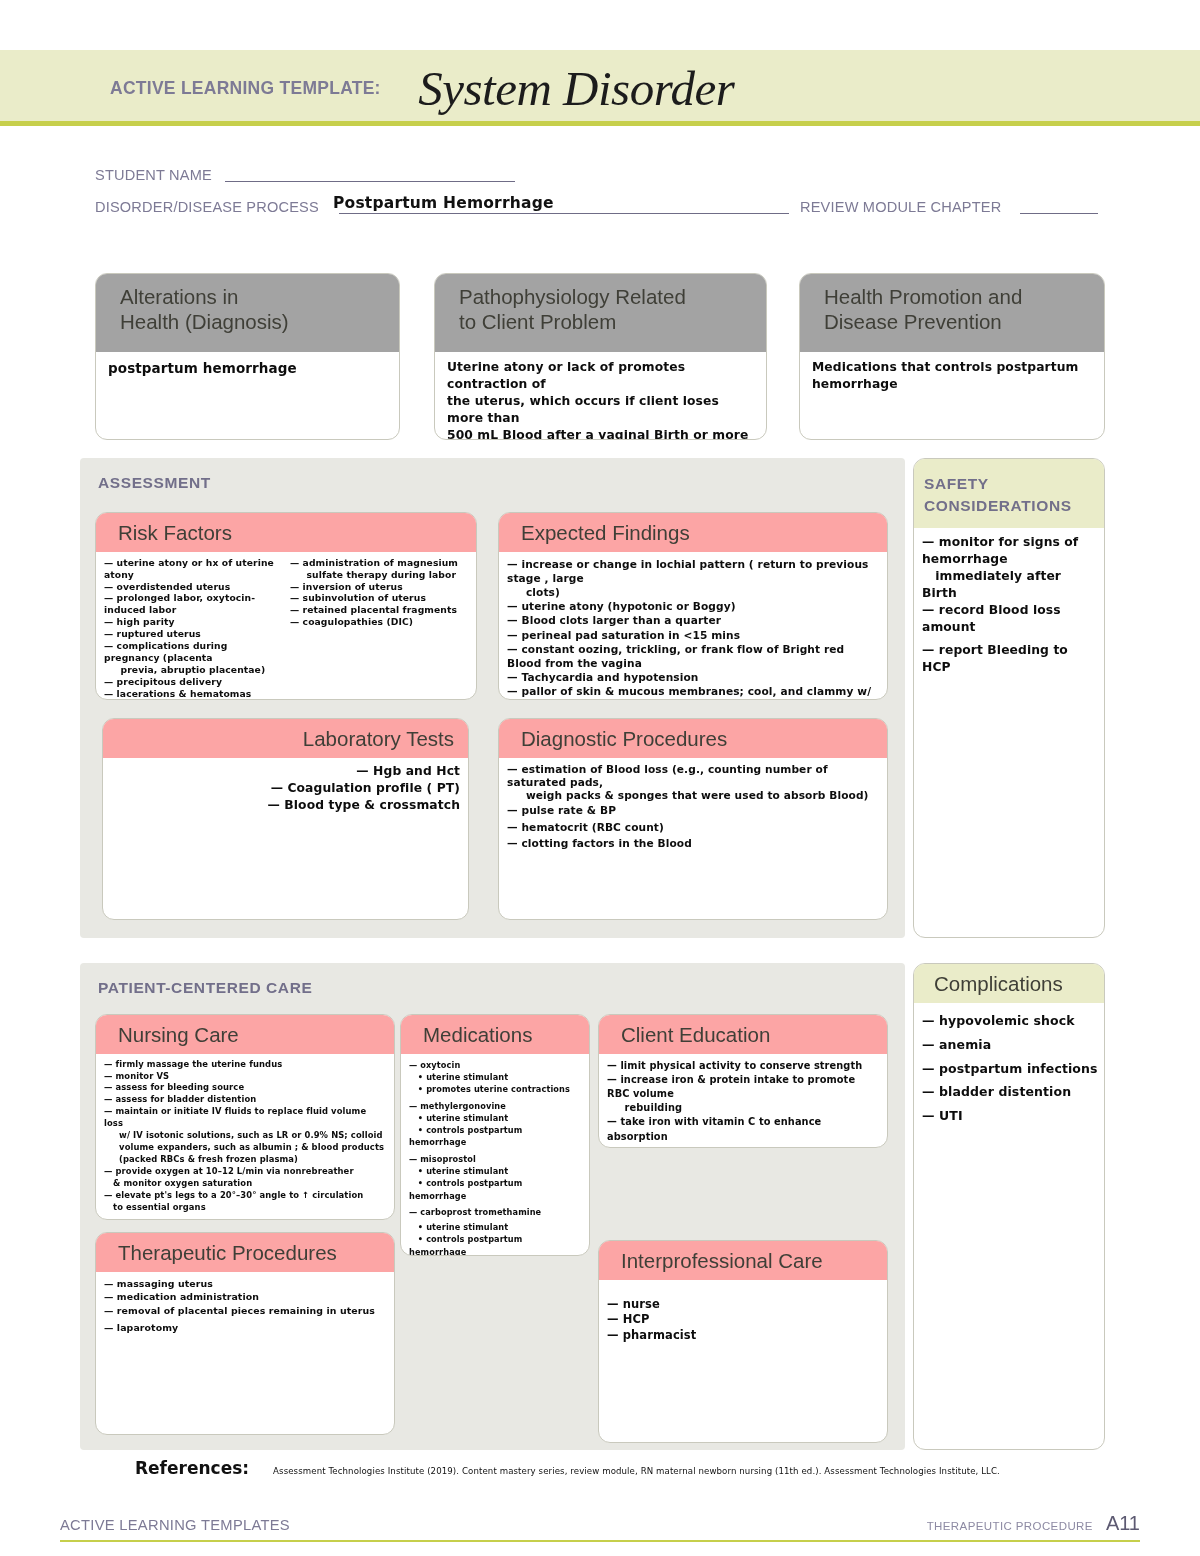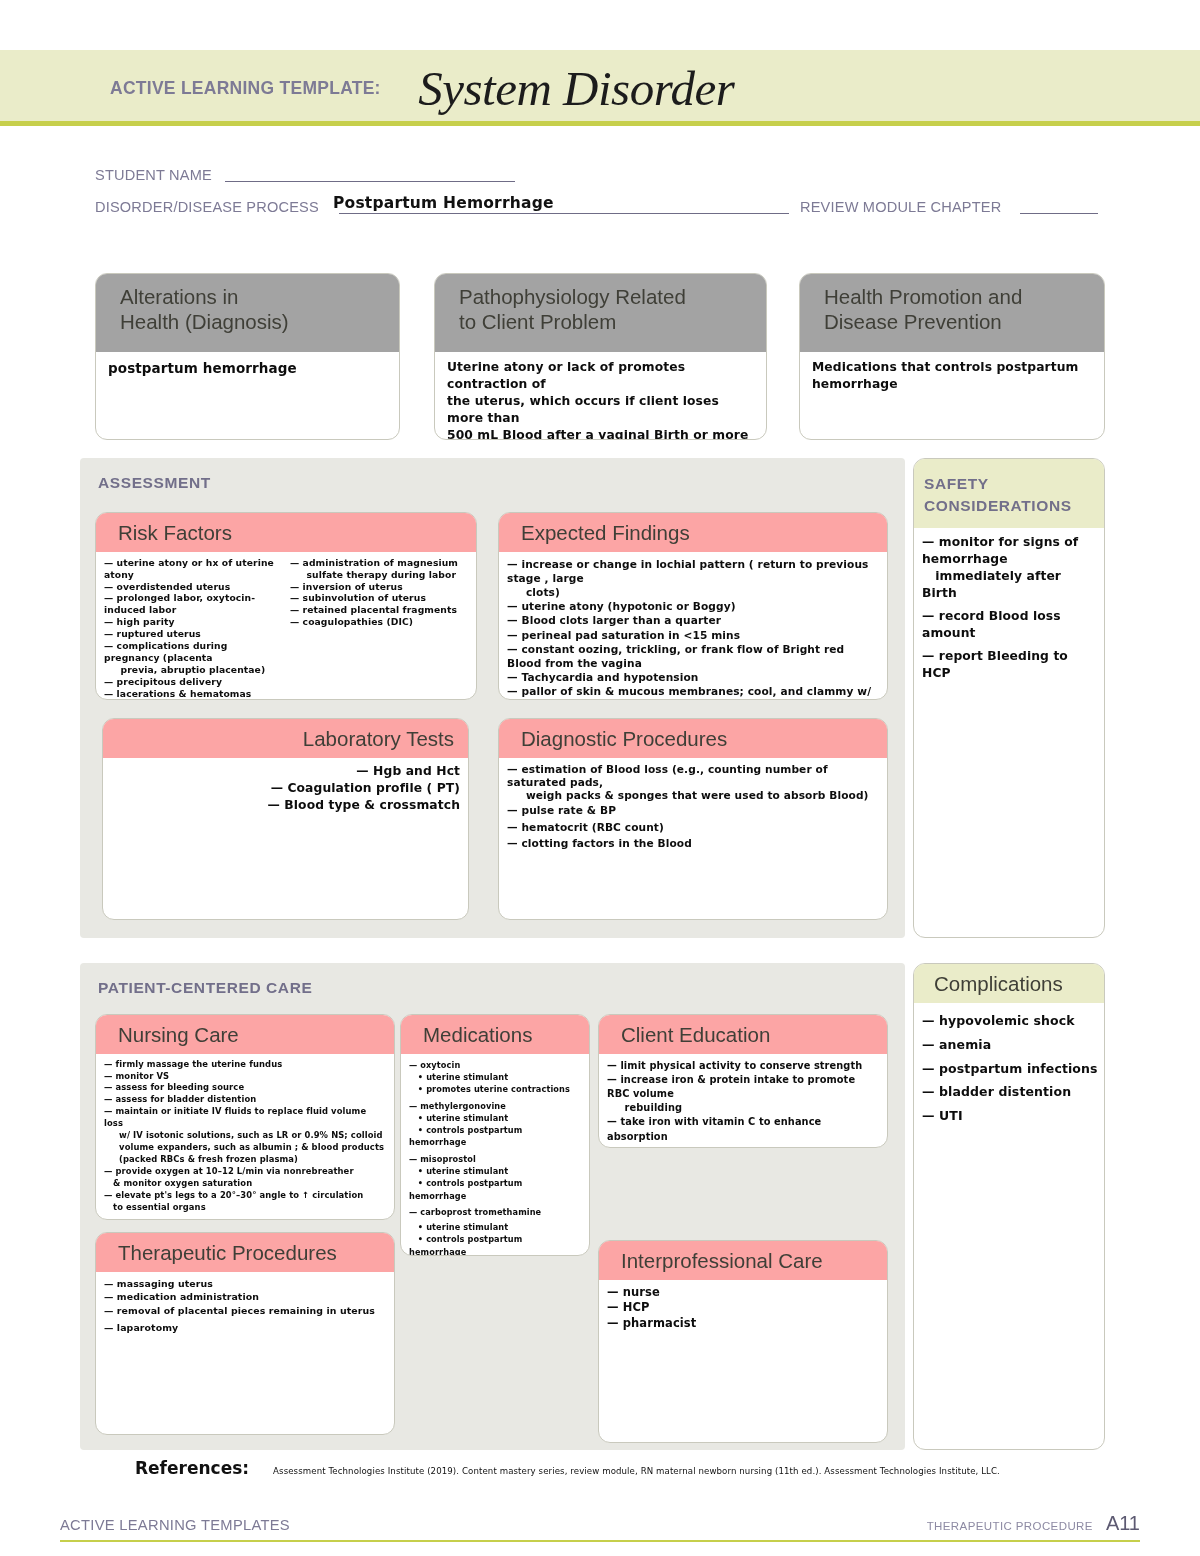--- a/index.html
+++ b/index.html
@@ -348,21 +348,21 @@
     <div class="hw-line">— clotting factors in the Blood</div>
   </div>
 </div>
 
 <div class="rail" style="left:913px; top:458px; width:192px; height:480px;">
   <div class="rail-head-flat" style="white-space:pre-line;">SAFETY
 CONSIDERATIONS</div>
   <div class="rail-body hw hw-md">
     <div class="hw-line">— monitor for signs of hemorrhage</div>
     <div class="hw-line">   immediately after Birth</div>
-    <div class="hw-line" style="margin-top:6px;">— record Blood loss amount</div>
+    <div class="hw-line" style="">— record Blood loss amount</div>
     <div class="hw-line" style="margin-top:6px;">— report Bleeding to HCP</div>
   </div>
 </div>
 
 <div class="panel" style="left:80px; top:963px; width:825px; height:487px;">
   <div class="panel-head">PATIENT-CENTERED CARE</div>
 </div>
 
 <div class="subbox" style="left:95px; top:1014px; width:300px; height:206px;">
   <div class="subbox-head">Nursing Care</div>
@@ -415,21 +415,21 @@
   <div class="subbox-body hw hw-xs" style="font-size:9.4px; line-height:1.45;">
     <div class="hw-line">— massaging uterus</div>
     <div class="hw-line">— medication administration</div>
     <div class="hw-line">— removal of placental pieces remaining in uterus</div>
     <div class="hw-line" style="margin-top:3px;">— laparotomy</div>
   </div>
 </div>
 
 <div class="subbox" style="left:598px; top:1240px; width:290px; height:203px;">
   <div class="subbox-head">Interprofessional Care</div>
-  <div class="subbox-body hw hw-md" style="font-size:11.5px; line-height:1.38;">
+  <div class="subbox-body hw hw-md" style="font-size:11.5px; line-height:1.38;margin-top:12px;">
     <div class="hw-line">— nurse</div>
     <div class="hw-line">— HCP</div>
     <div class="hw-line">— pharmacist</div>
   </div>
 </div>
 
 <div class="rail" style="left:913px; top:963px; width:192px; height:487px;">
   <div class="rail-head-big">Complications</div>
   <div class="rail-body hw hw-md" style="font-size:12.5px; line-height:1.9;">
     <div class="hw-line">— hypovolemic shock</div>

